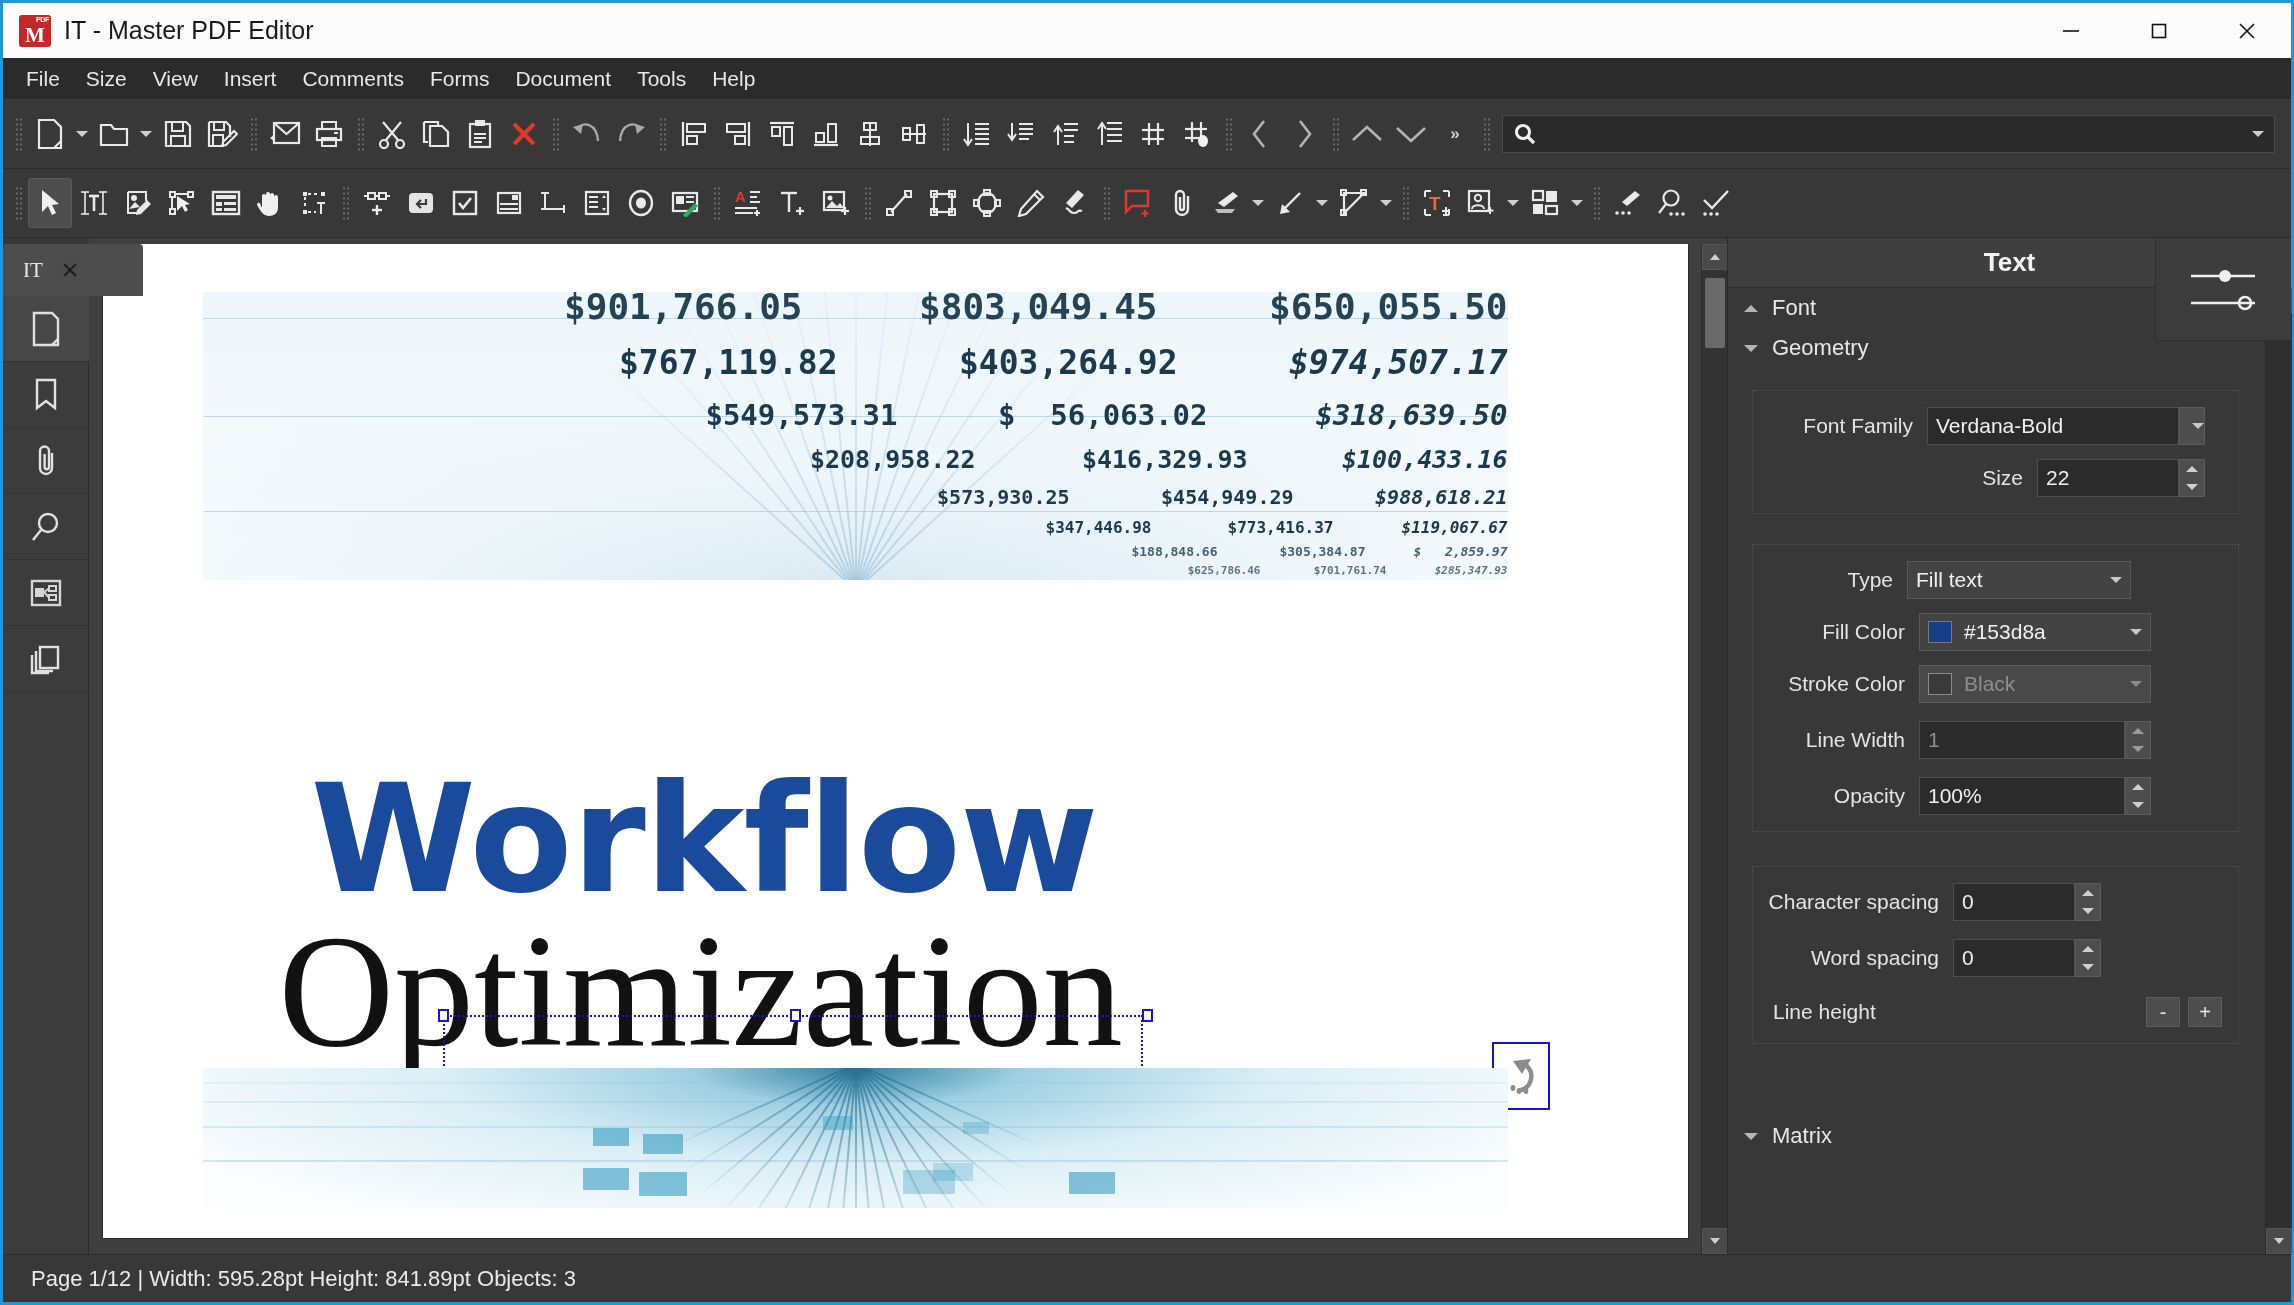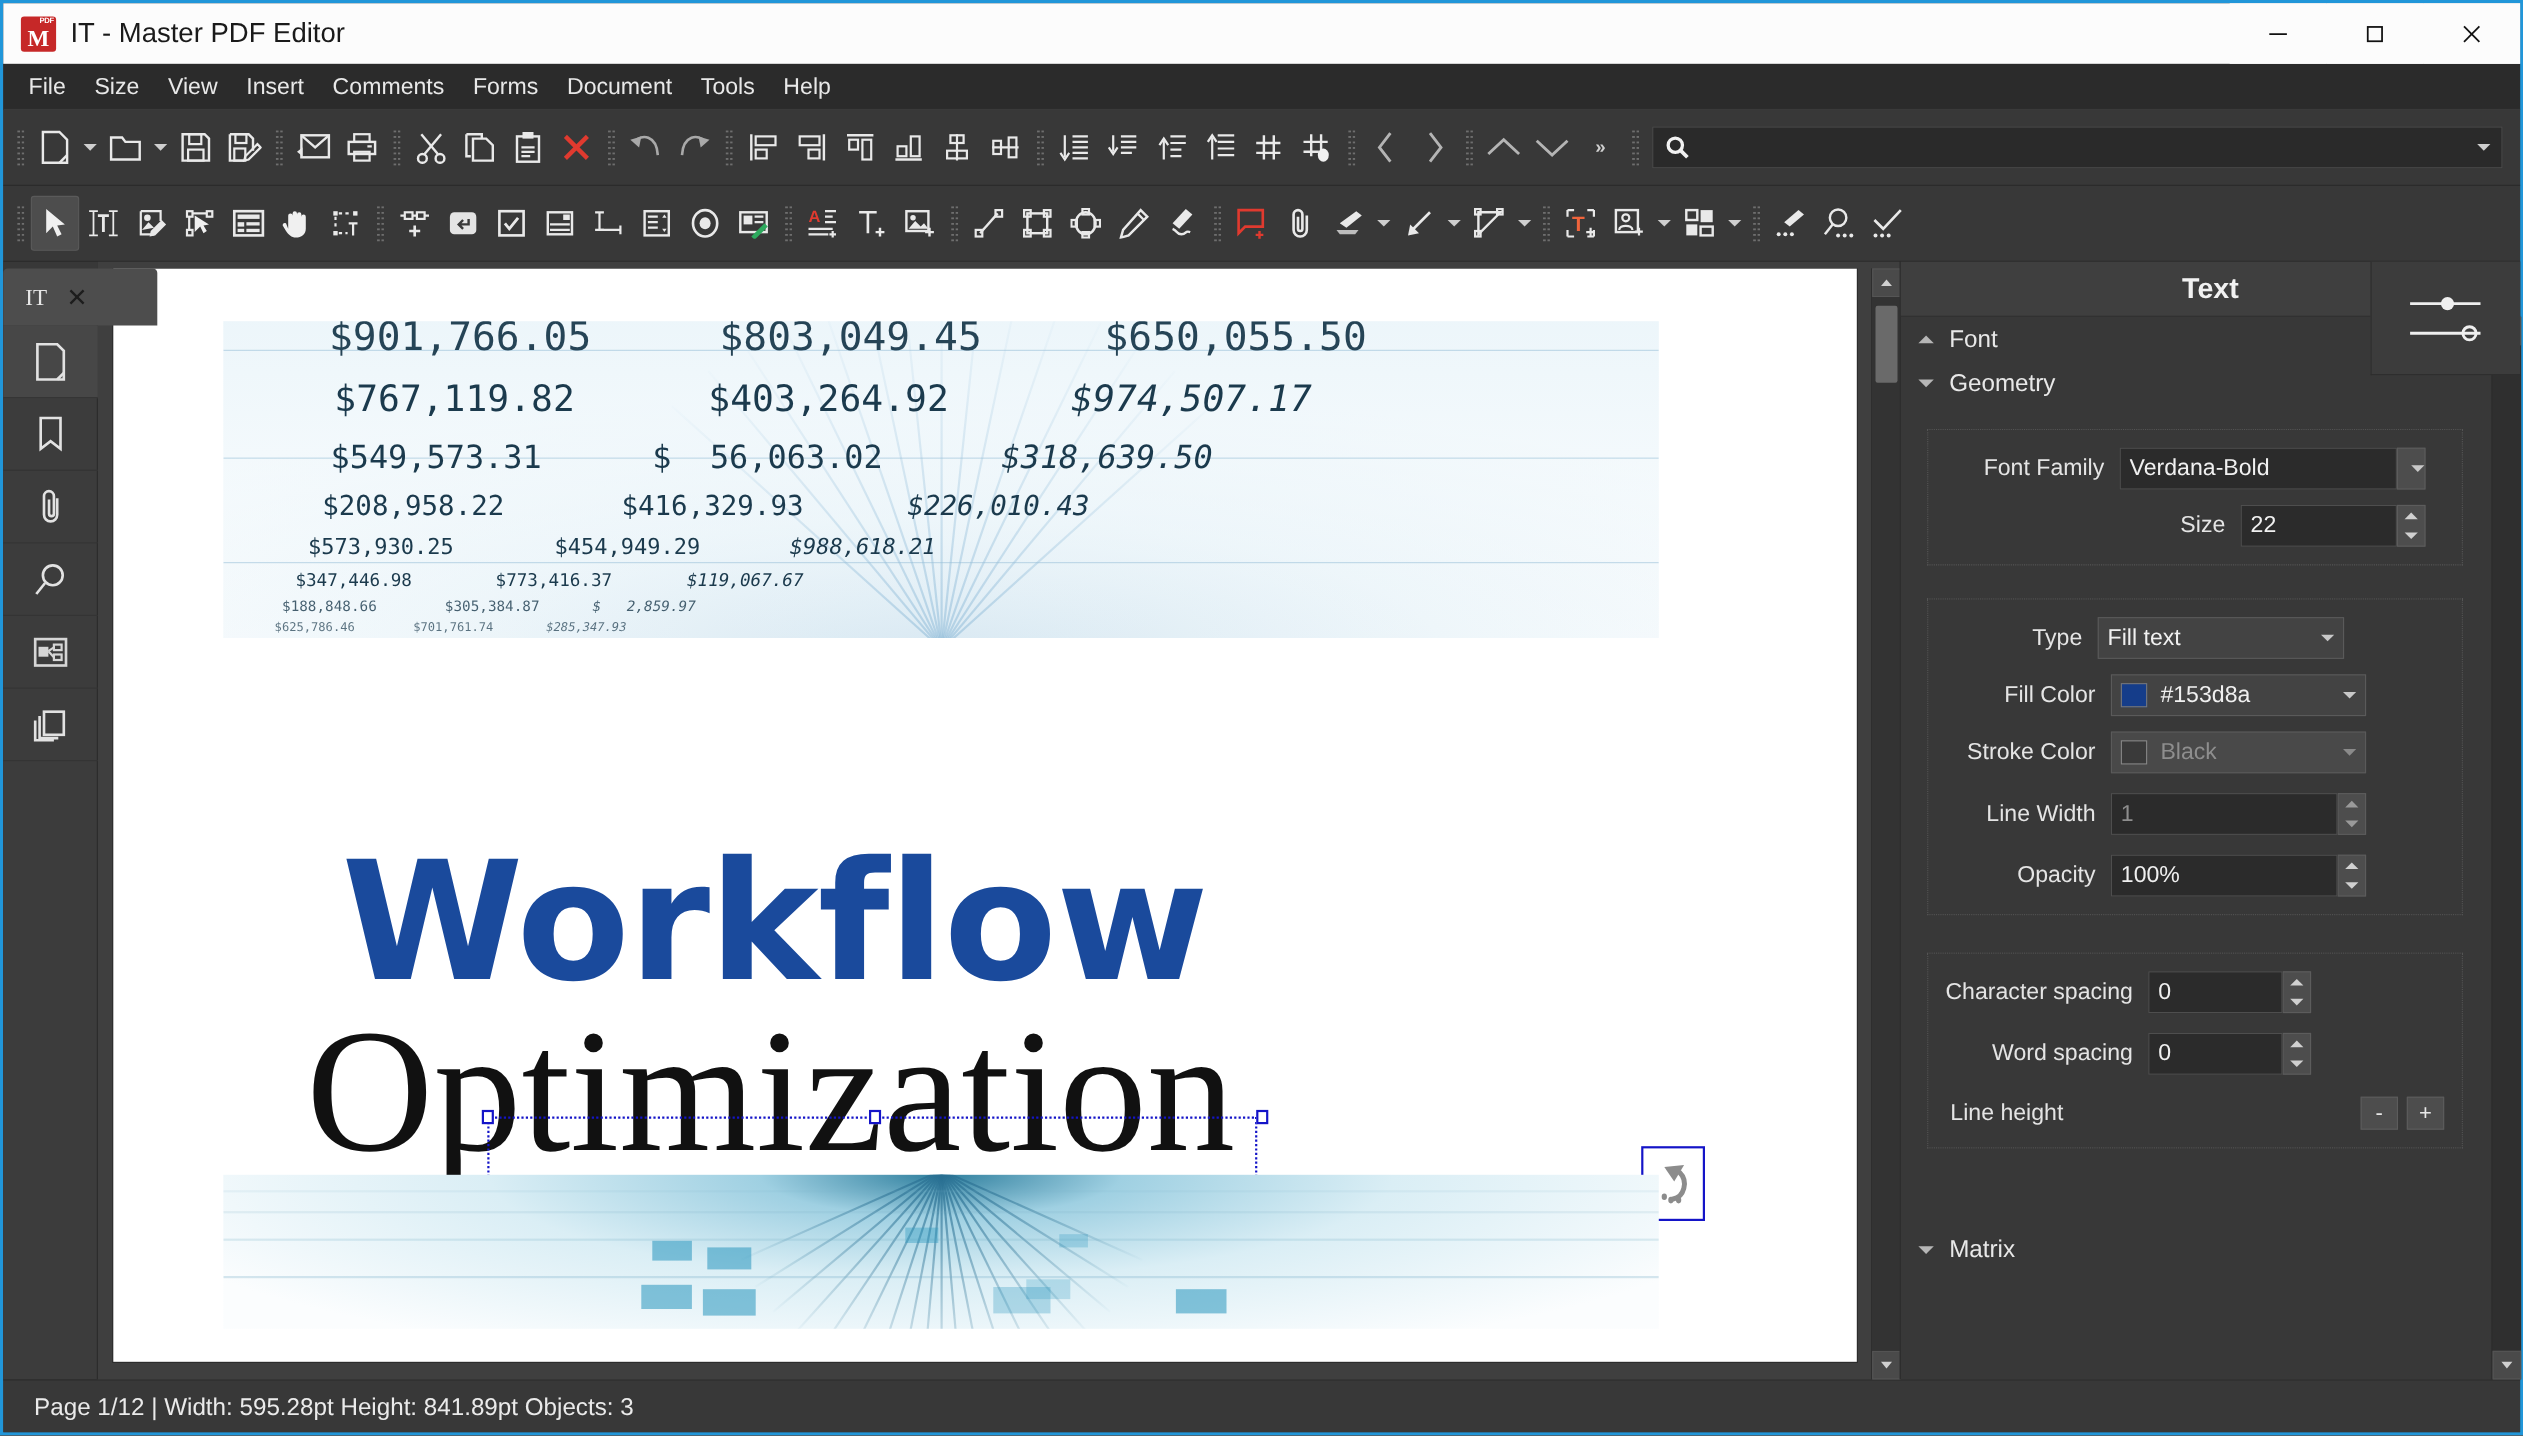--- a/index.html
+++ b/index.html
@@ -186,23 +186,23 @@
     width: 2px; height: 330px;
     background: linear-gradient(to top, rgba(140,185,215,0.55), rgba(190,220,240,0.05));
     transform-origin: bottom center;
   }
   .hline {
     position: absolute; left: 0; right: 0; height: 1px;
     background: rgba(150,190,215,0.55);
   }
   .fin-cols {
     position: absolute; inset: 0;
-    display: flex; flex-direction: column; align-items: flex-start;
+    display: flex; flex-direction: column; align-items: flex-end;
     font-family: "DejaVu Sans Mono", monospace;
-    color: #1b3a4d; font-weight: normal;
+    color: #1b3a4d; font-weight: bold;
   }
   .fin-row { display: flex; justify-content: center; white-space: pre; }
   .fin-row span { display: inline-block; text-align: right; }
 
   
   .net-img {
     position: absolute; left: 100px; bottom: 30px;
     width: 1305px; height: 140px;
     overflow: hidden;
     background:
@@ -1081,21 +1081,21 @@
                 <span style="width:330px; font-style:italic">$974,507.17</span>
               </div>
               <div class="fin-row" style="font-size:29px; margin-top:16px;">
                 <span style="width:290px">$549,573.31</span>
                 <span style="width:310px">$  56,063.02</span>
                 <span style="width:300px; font-style:italic">$318,639.50</span>
               </div>
               <div class="fin-row" style="font-size:25px; margin-top:13px;">
                 <span style="width:256px">$208,958.22</span>
                 <span style="width:272px">$416,329.93</span>
-                <span style="width:260px; font-style:italic">$226,010.43</span>
+                <span style="width:260px; font-style:italic">$100,433.16</span>
               </div>
               <div class="fin-row" style="font-size:20px; margin-top:11px;">
                 <span style="width:210px">$573,930.25</span>
                 <span style="width:224px">$454,949.29</span>
                 <span style="width:214px; font-style:italic">$988,618.21</span>
               </div>
               <div class="fin-row" style="font-size:16px; margin-top:9px;">
                 <span style="width:172px">$347,446.98</span>
                 <span style="width:182px">$773,416.37</span>
                 <span style="width:174px; font-style:italic">$119,067.67</span>

